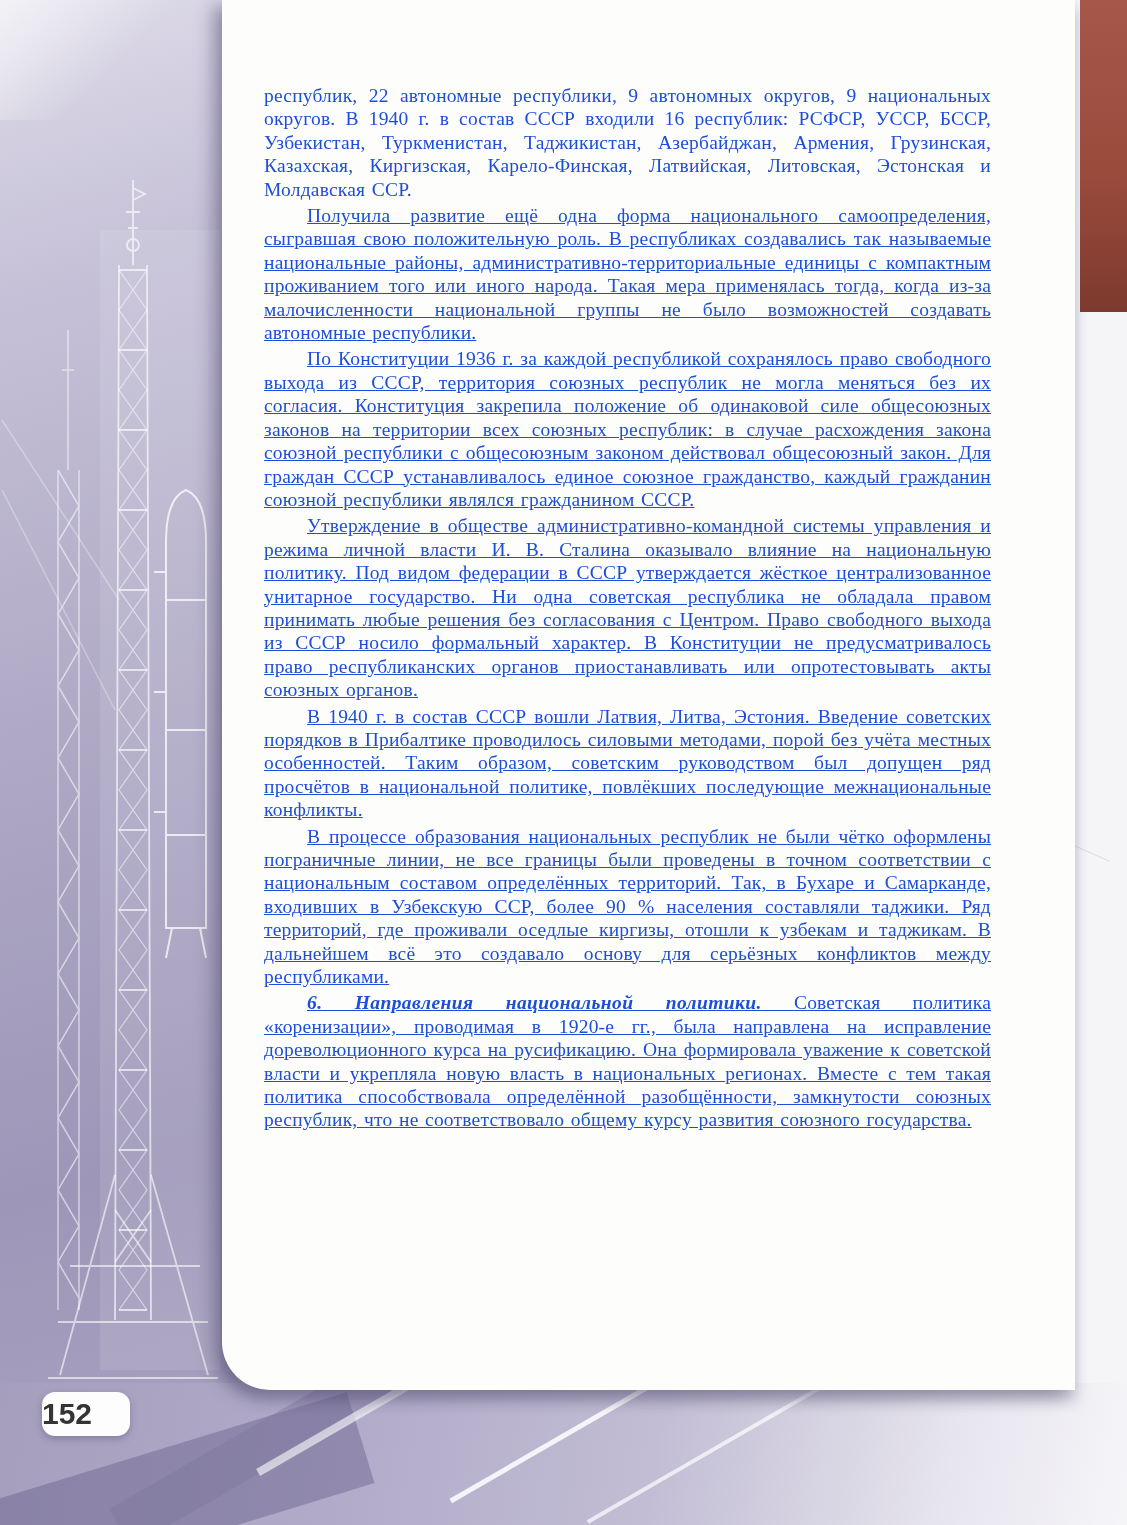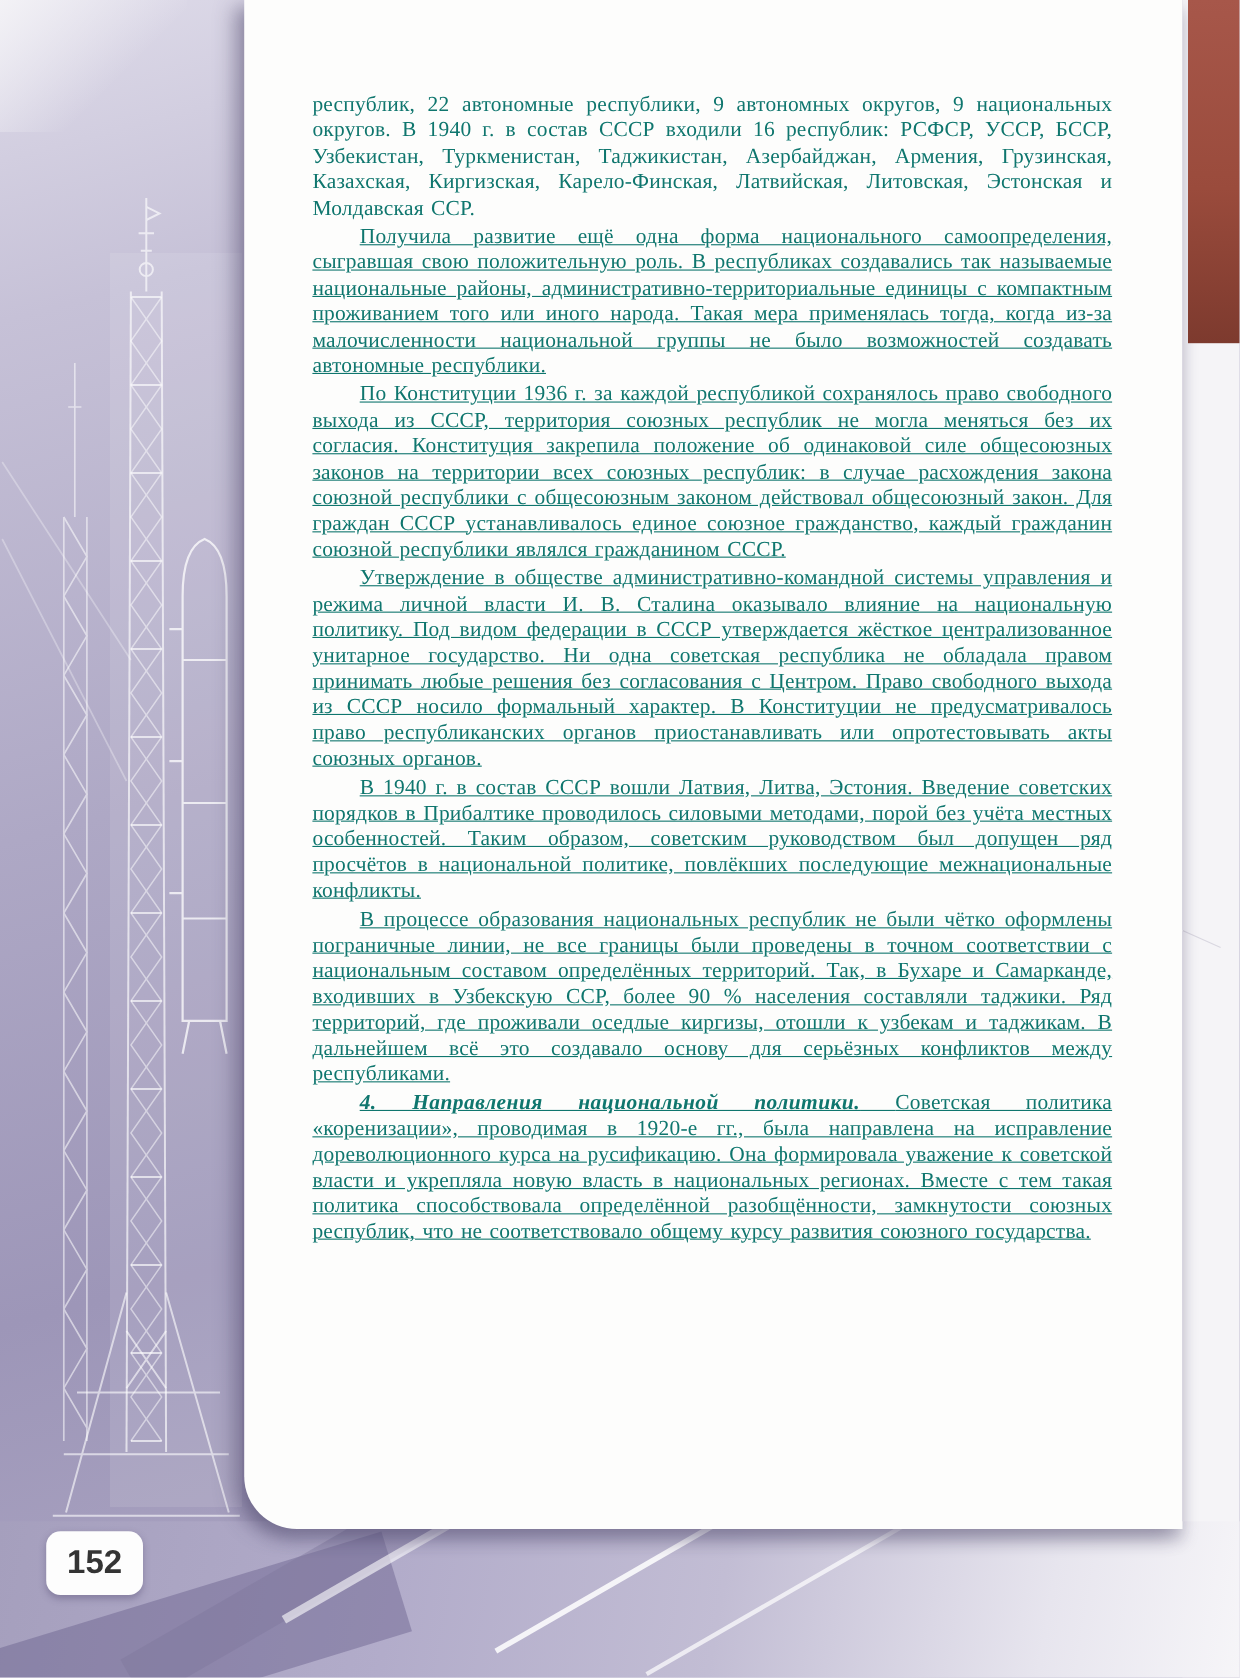--- a/index.html
+++ b/index.html
@@ -56,33 +56,33 @@
   
   .red-band {
     position: absolute; right: 0; top: 0; width: 47px; height: 312px;
     background: linear-gradient(180deg, #a7574a 0%, #9a4b3c 55%, #7d3a2e 100%);
   }
 
   
   .text-block {
     position: absolute; left: 42px; top: 84px; width: 727px;
     font-size: 19.5px; line-height: 23.4px;
-    color: #0f766e;
-    letter-spacing: 0.2px; word-spacing: 1.5px; margin-left: 20px;
+    color: #1d4ed8;
+    letter-spacing: 0.2px; word-spacing: 1.5px;
   }
   .para { margin: 0; text-indent: 43px; text-align: justify; }
   .para.first { text-indent: 0; }
   .para + .para { margin-top: 3px; text-decoration: underline; }
   .section-heading { font-weight: 700; font-style: italic; letter-spacing: .4px; }
 
   
   .page-number-box {
-    position: absolute; left: 42px; top: 1392px; width: 88px; height: 58px;
+    position: absolute; left: 42px; top: 1392px; width: 88px; height: 44px;
     background: #fdfdfd; border-radius: 13px;
-    display: flex; align-items: center; justify-content: center;
+    display: flex; align-items: center; 
     box-shadow: 0 3px 7px rgba(70,60,100,.35);
     z-index: 5;
     font-family: "Liberation Sans", sans-serif;
     font-weight: 700; font-size: 30px; color: #343434;
   }
 </style>
 </head>
 <body>
 
 <div class="scan">
@@ -141,21 +141,21 @@
 
   <div class="page">
     <div class="text-block">
       <p class="para first">республик, 22 автономные республики, 9 автономных округов, 9 национальных округов. В 1940 г. в состав СССР входили 16 республик: РСФСР, УССР, БССР, Узбекистан, Туркменистан, Таджикистан, Азербайджан, Армения, Грузинская, Казахская, Киргизская, Карело-Финская, Латвийская, Литовская, Эстонская и Молдавская ССР.</p>
       <p class="para">Получила развитие ещё одна форма национального самоопределения, сыгравшая свою положительную роль. В республиках создавались так называемые национальные районы, административно-территориальные единицы с компактным проживанием того или иного народа. Такая мера применялась тогда, когда из-за малочисленности национальной группы не было возможностей создавать автономные республики.</p>
       <p class="para">По Конституции 1936 г. за каждой республикой сохранялось право свободного выхода из СССР, территория союзных республик не могла меняться без их согласия. Конституция закрепила положение об одинаковой силе общесоюзных законов на территории всех союзных республик: в случае расхождения закона союзной республики с общесоюзным законом действовал общесоюзный закон. Для граждан СССР устанавливалось единое союзное гражданство, каждый гражданин союзной республики являлся гражданином СССР.</p>
       <p class="para">Утверждение в обществе административно-командной системы управления и режима личной власти И. В. Сталина оказывало влияние на национальную политику. Под видом федерации в СССР утверждается жёсткое централизованное унитарное государство. Ни одна советская республика не обладала правом принимать любые решения без согласования с Центром. Право свободного выхода из СССР носило формальный характер. В Конституции не предусматривалось право республиканских органов приостанавливать или опротестовывать акты союзных органов.</p>
       <p class="para">В 1940 г. в состав СССР вошли Латвия, Литва, Эстония. Введение советских порядков в Прибалтике проводилось силовыми методами, порой без учёта местных особенностей. Таким образом, советским руководством был допущен ряд просчётов в национальной политике, повлёкших последующие межнациональные конфликты.</p>
       <p class="para">В процессе образования национальных республик не были чётко оформлены пограничные линии, не все границы были проведены в точном соответствии с национальным составом определённых территорий. Так, в Бухаре и Самарканде, входивших в Узбекскую ССР, более 90 % населения составляли таджики. Ряд территорий, где проживали оседлые киргизы, отошли к узбекам и таджикам. В дальнейшем всё это создавало основу для серьёзных конфликтов между республиками.</p>
       <p class="para">
-        <span class="section-heading">4. Направления национальной политики.</span>
+        <span class="section-heading">6. Направления национальной политики.</span>
         <span>Советская политика «коренизации», проводимая в 1920-е гг., была направлена на исправление дореволюционного курса на русификацию. Она формировала уважение к советской власти и укрепляла новую власть в национальных регионах. Вместе с тем такая политика способствовала определённой разобщённости, замкнутости союзных республик, что не соответствовало общему курсу развития союзного государства.</span>
       </p>
     </div>
   </div>
 
   <div class="red-band"></div>
 
   <div class="page-number-box">
     <span>152</span>
   </div>

